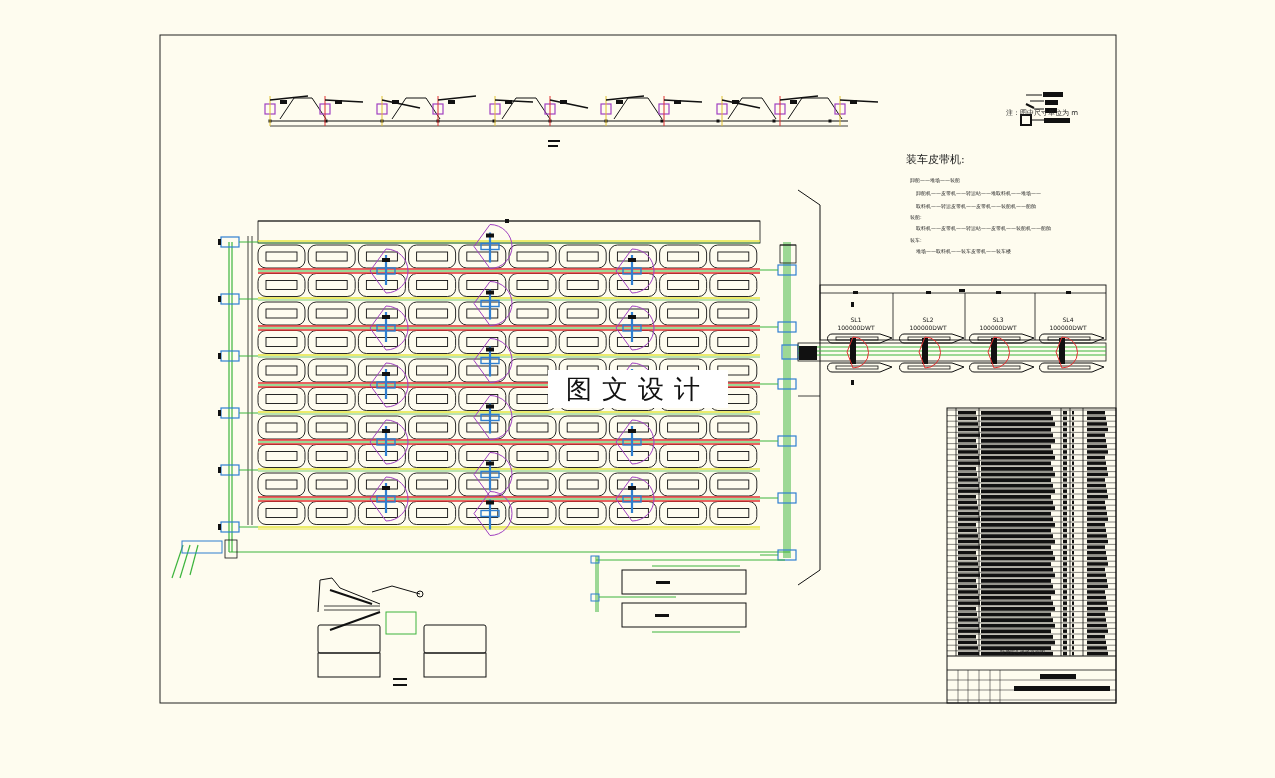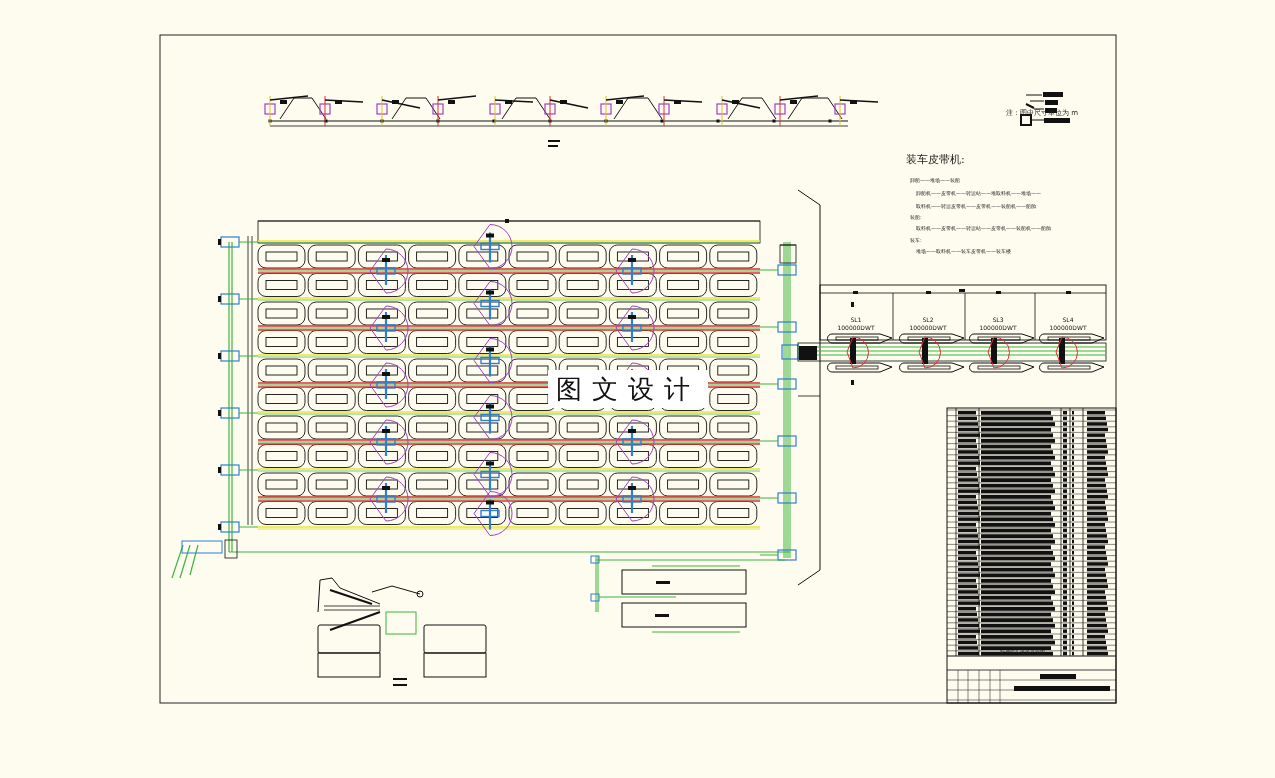--- a/index.html
+++ b/index.html
@@ -1,18 +1,18 @@
 <!DOCTYPE html>
 <html><head>
 <meta charset="utf-8">
 <style>
   html,body{margin:0;padding:0;}
   body{width:1275px;height:778px;background:#fefcef;position:relative;overflow:hidden;font-family:"DejaVu Sans",sans-serif;}
   #sheet{position:absolute;left:0;top:0;width:1275px;height:778px;}
-  .wm{position:absolute;left:548px;top:370px;width:160px;height:38px;background:#ffffff;display:flex;align-items:center;justify-content:center;font-family:"DejaVu Serif",serif;font-size:26px;letter-spacing:10px;color:#111;}
+  .wm{position:absolute;left:548px;top:370px;width:180px;height:38px;background:#ffffff;display:flex;align-items:center;justify-content:center;font-family:"DejaVu Serif",serif;font-size:26px;letter-spacing:10px;color:#111;}
   .note{position:absolute;font-size:7px;color:#222;white-space:nowrap;}
   .flow-title{position:absolute;left:906px;top:152px;font-size:11px;color:#222;}
   .flow-line{position:absolute;font-size:5px;color:#222;white-space:nowrap;}
   .berth-lbl{position:absolute;font-size:6px;color:#111;text-align:center;width:60px;}
 </style>
 </head>
 <body>
 
 <svg id="sheet" viewBox="0 0 1275 778" xmlns="http://www.w3.org/2000/svg">
   <rect x="160" y="35" width="956" height="668" fill="none" stroke="#222" stroke-width="1"></rect>

